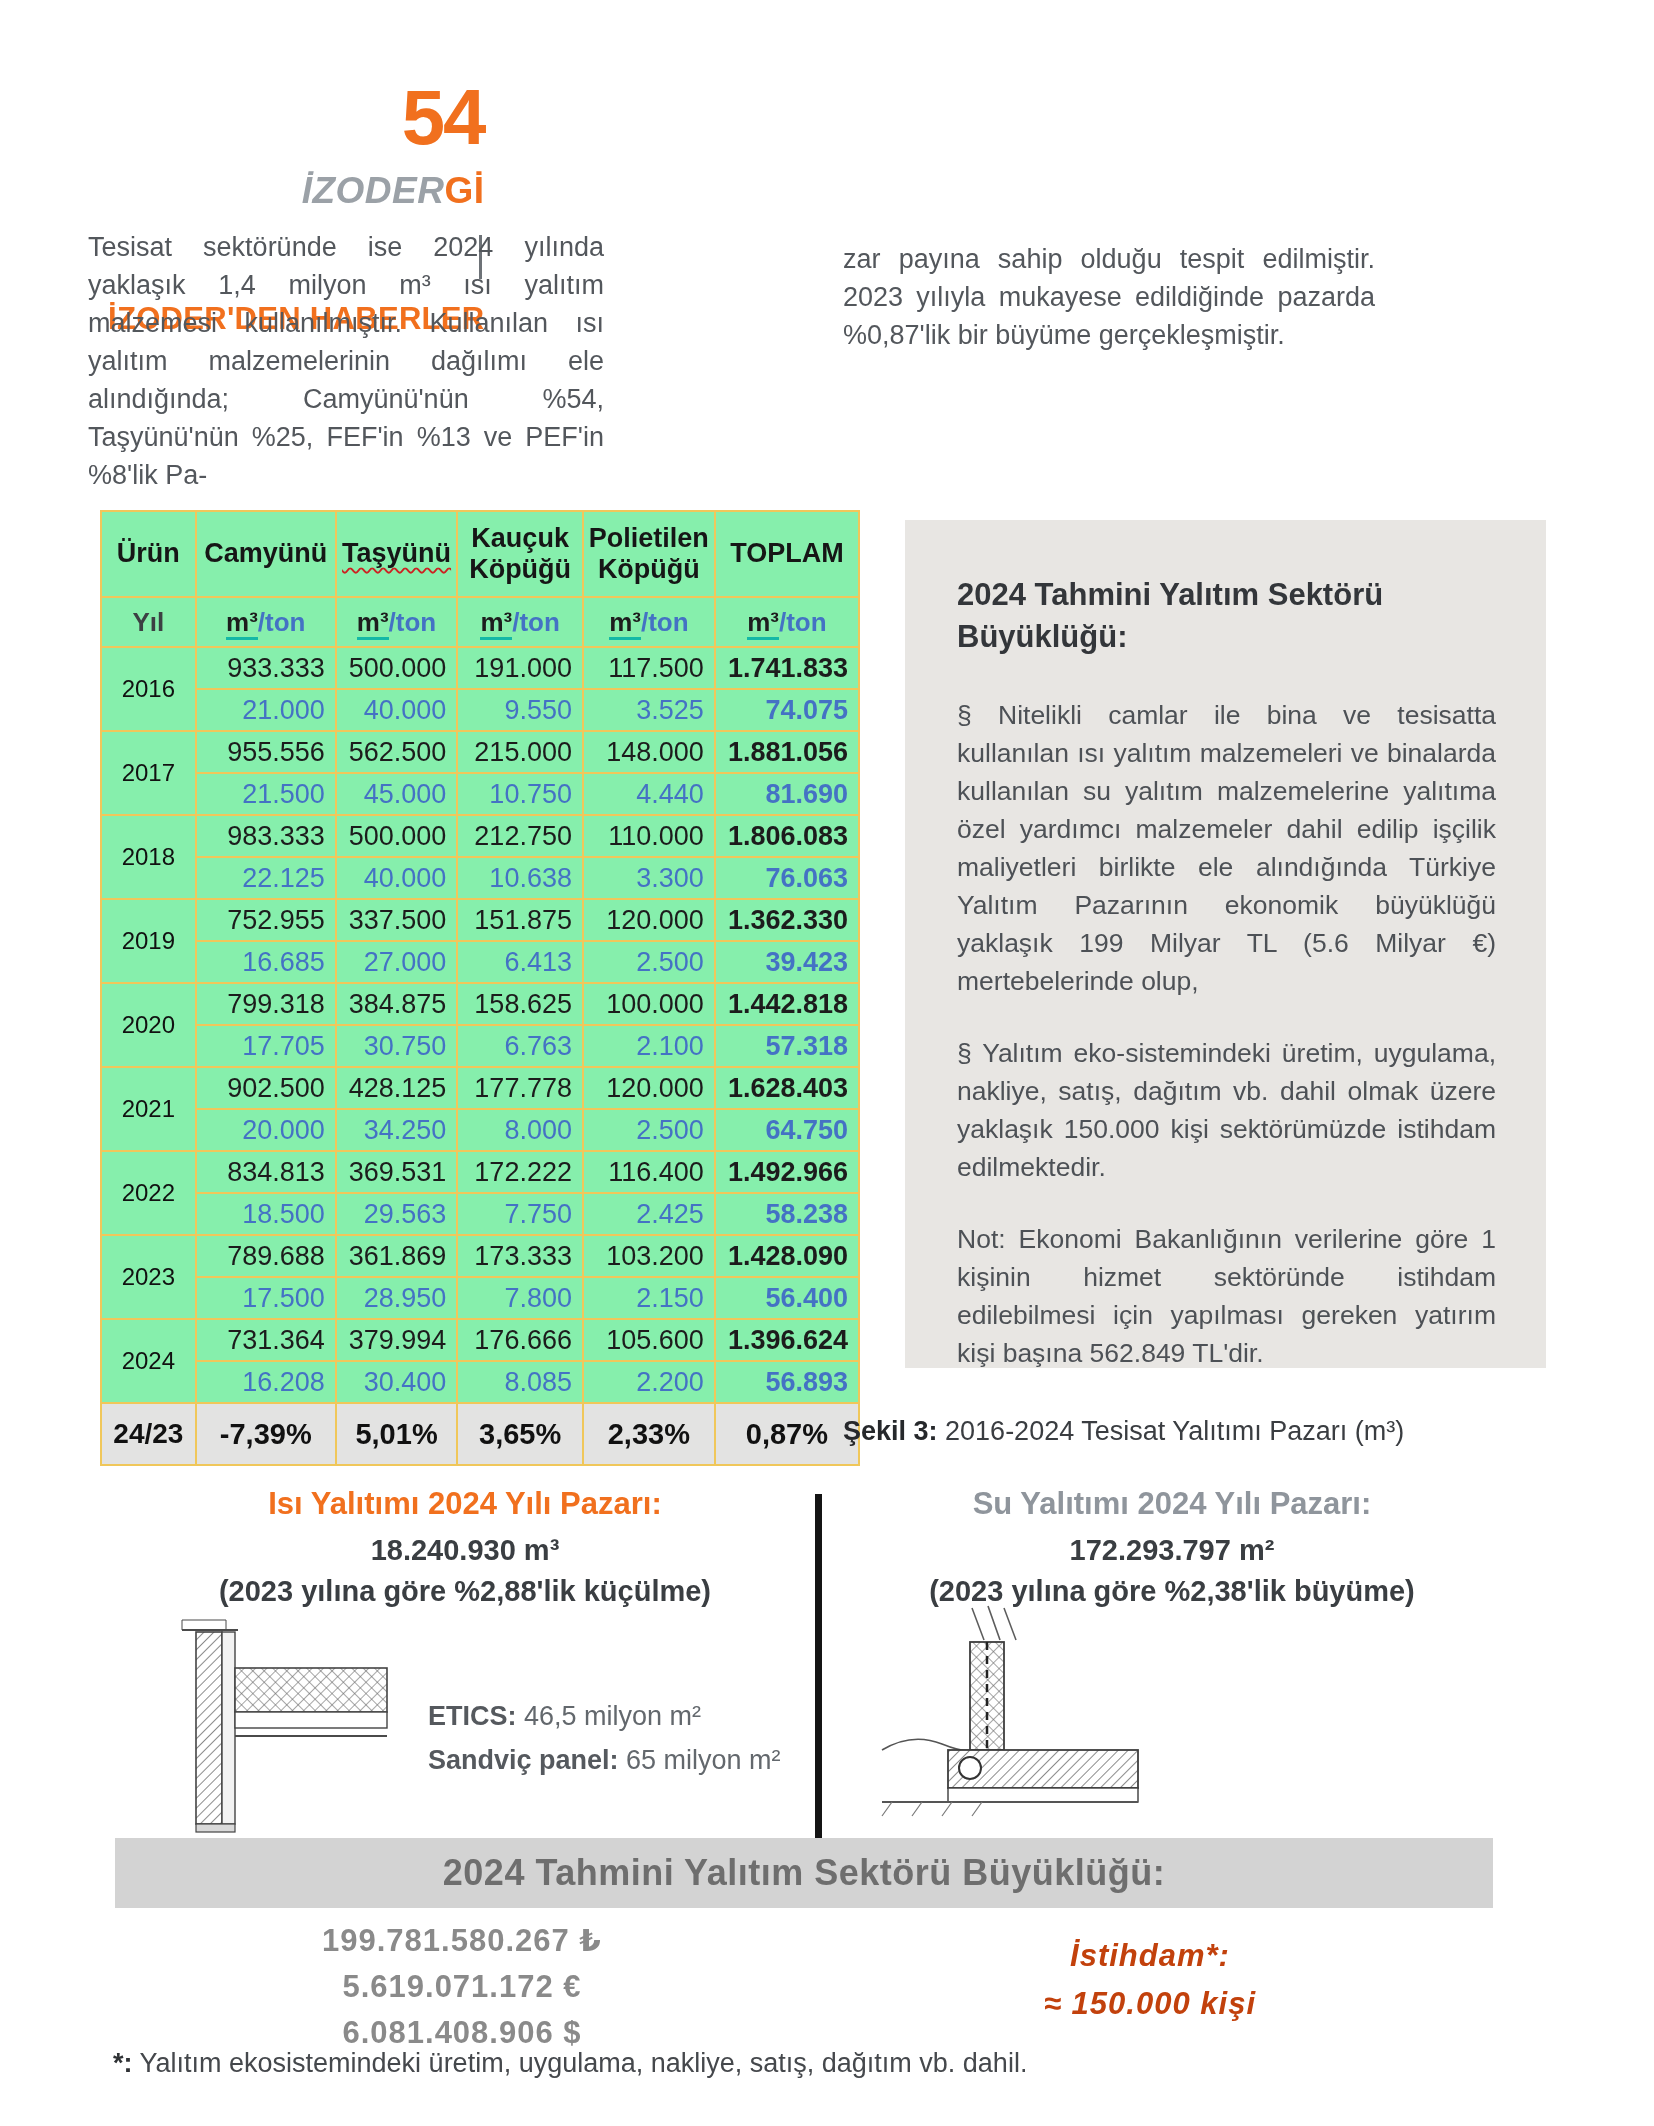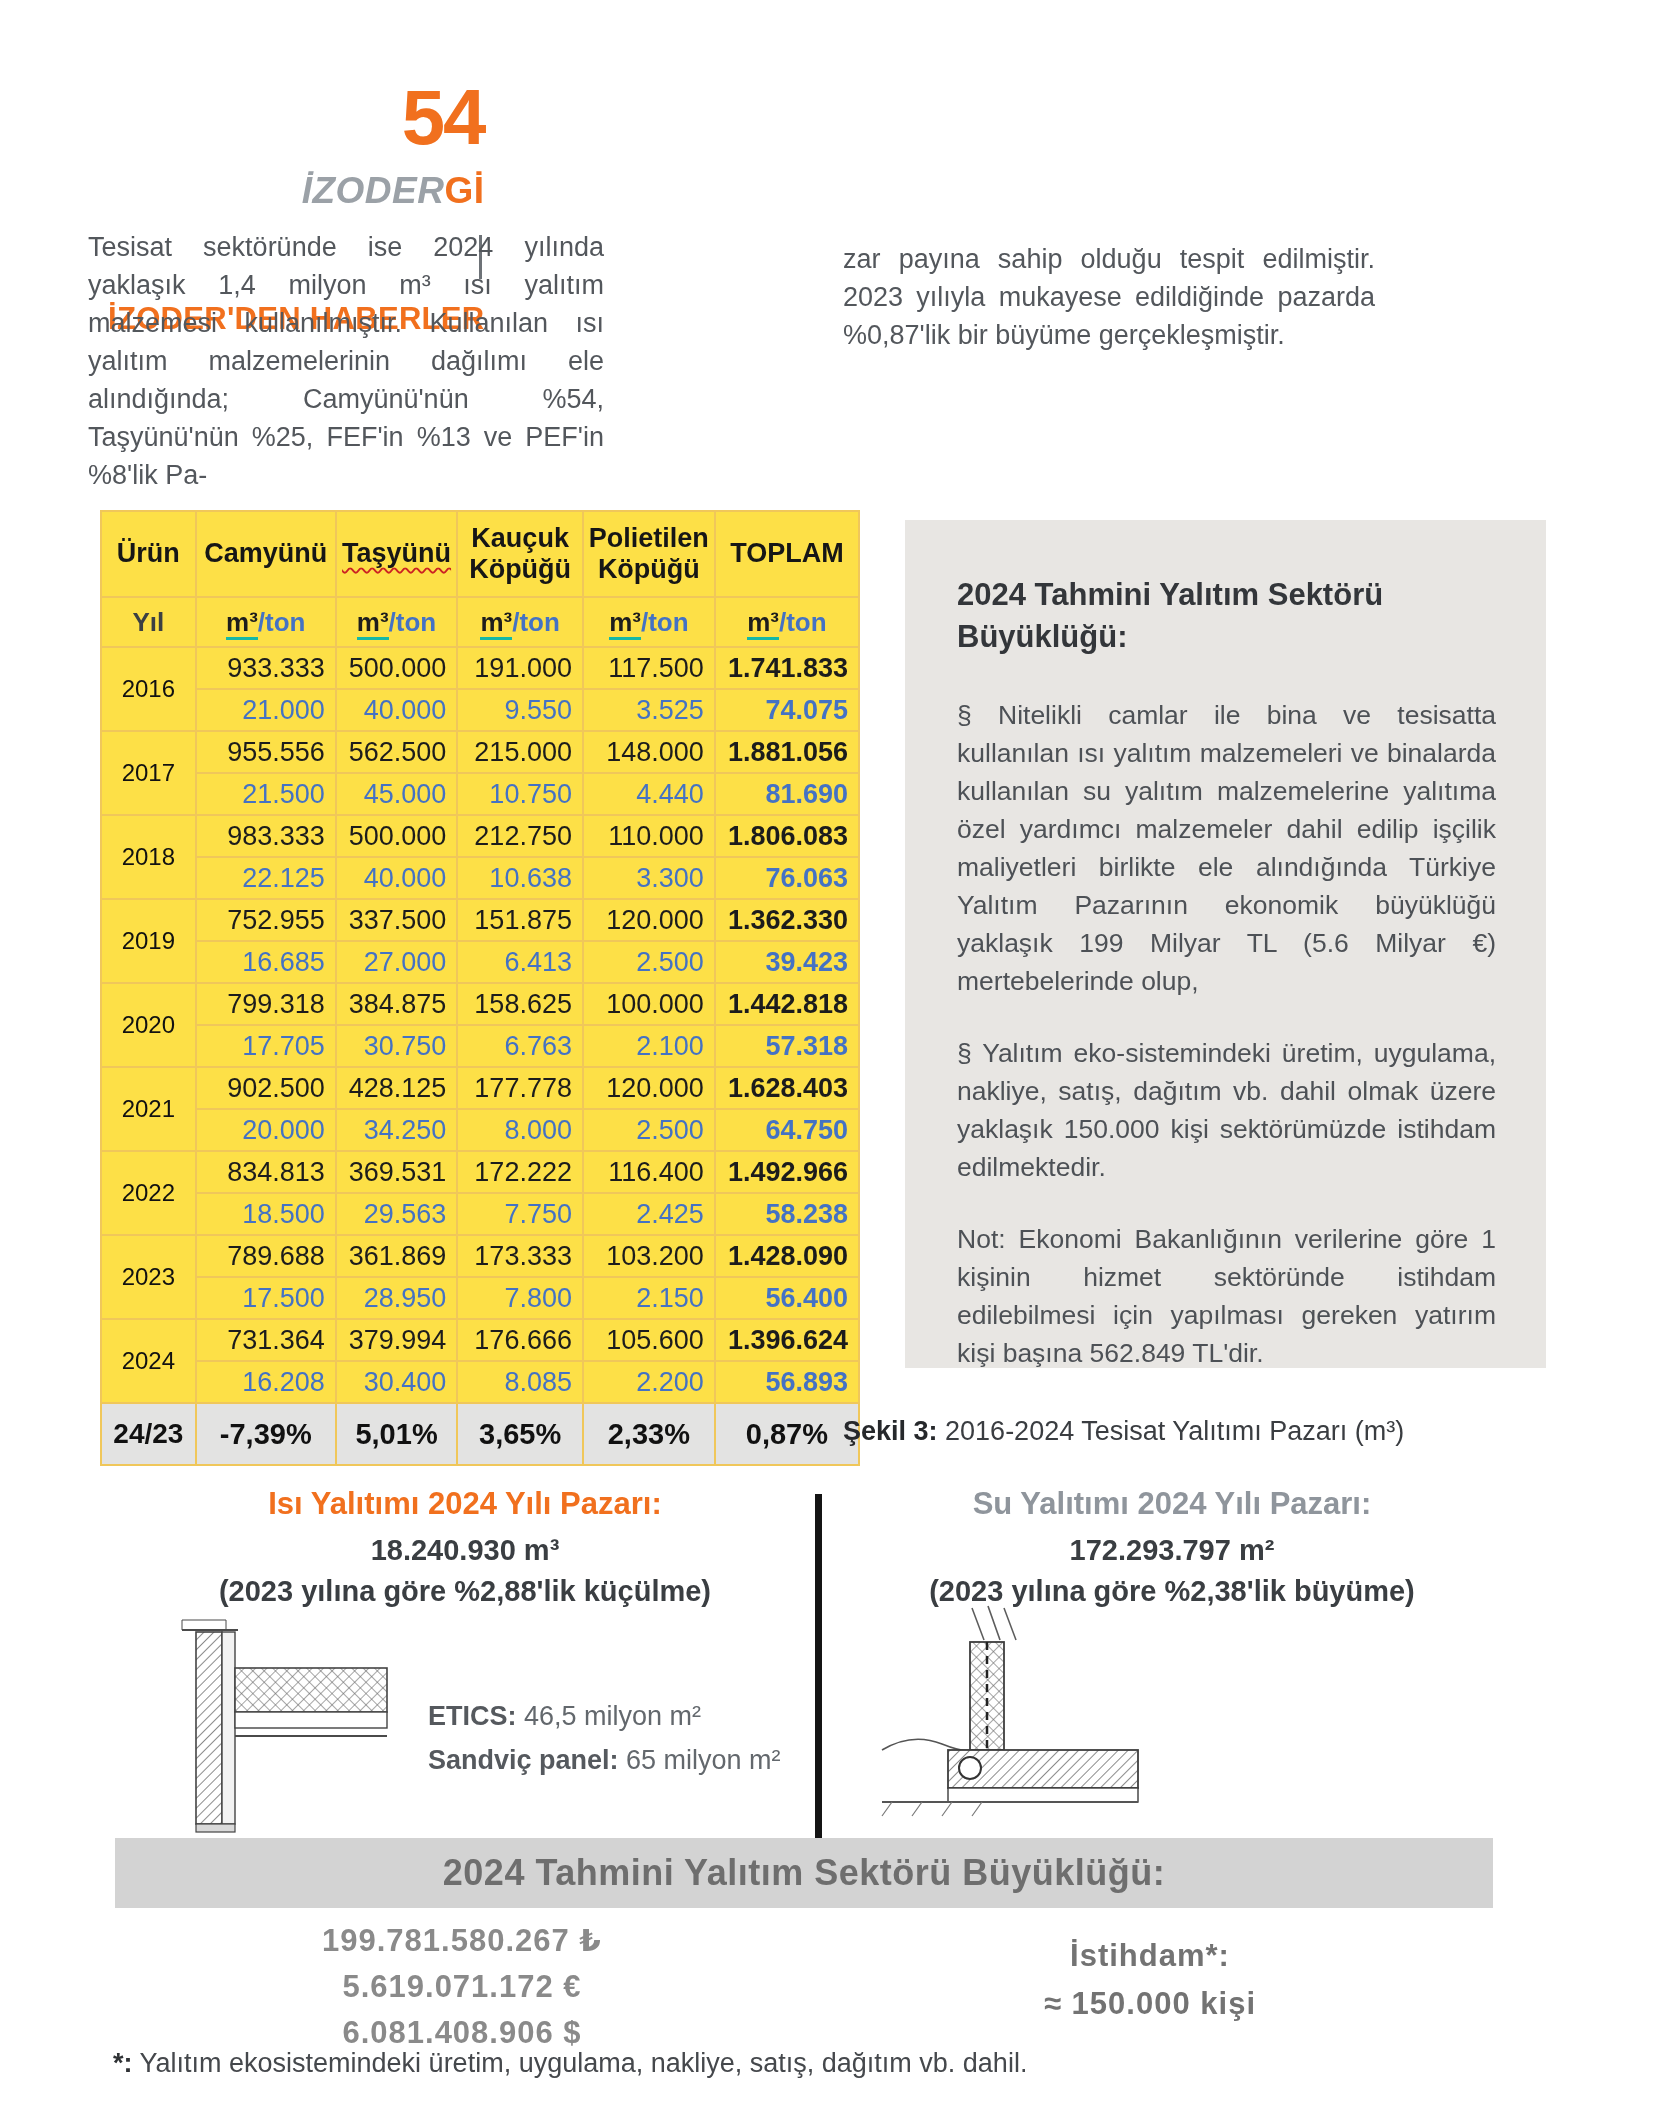--- a/index.html
+++ b/index.html
@@ -19,21 +19,21 @@
   .mast-divider { width:3px; height:44px; background:#6d7277; margin:0 2px 2px 2px; }
   .section-title { font-size:31px; font-weight:bold; color:#f1701e; line-height:1; padding-bottom:8px; letter-spacing:0.3px; }
 
   
   .intro { font-size:27px; line-height:38px; text-align:justify; color:#53575c; }
   .intro-left  { left:88px;  top:228px; width:516px; }
   .intro-right { left:843px; top:240px; width:532px; }
 
   
   .table-wrap { left:100px; top:510px; }
-  table { border-collapse:collapse; width:760px; table-layout:fixed; background:#fde047; }
+  table { border-collapse:collapse; width:760px; table-layout:fixed; background:#86efac; }
   th, td { border:2px solid #f0c75a; overflow:hidden; }
   col.c-prod { width:92px; } col.c-cam { width:136px; } col.c-tas { width:118px; }
   col.c-kau { width:122px; } col.c-pol { width:128px; } col.c-top { width:140px; }
   thead .name-row th { font-size:27px; font-weight:bold; color:#161616; height:80px;
     text-align:center; padding:2px 2px; line-height:1.15; }
   .wavy-inner { text-decoration:underline wavy #cc2222; text-decoration-thickness:2px; text-underline-offset:5px; }
   thead .unit-row th { height:46px; font-size:26px; text-align:center; font-weight:bold; }
   .um { color:#1d1d1d; border-bottom:3px solid #14b8a6; }
   .ut { color:#4472c4; }
   td.year { font-size:24px; font-weight:normal; text-align:center; color:#111; font-stretch:condensed; }
@@ -72,21 +72,21 @@
   .etics-lines b { color:#55595e;text-align:center; }
 
   
   .banner { left:115px; top:1838px; width:1378px; height:70px; background:#d3d3d3;
     display:flex; align-items:center; justify-content:center; }
   .banner span { font-size:36px; font-weight:bold; color:#6e6e6e; letter-spacing:0.5px; }
 
   .money { left:222px; top:1918px; width:480px; text-align:center;
     font-size:31px; font-weight:bold; color:#8a8a8a; line-height:46px; letter-spacing:1px; }
   .employment { left:955px; top:1932px; width:390px; text-align:center;
-    font-size:31px; font-weight:bold; color:#737373; line-height:48px; letter-spacing:1px; }
+    font-size:31px; font-weight:bold; color:#c2410c; line-height:48px; letter-spacing:1px;font-style:italic; }
 
   .footnote { left:113px; top:2048px; font-size:27px; color:#45484c; }
   .footnote .fn-marker { font-weight:bold; color:#2f3235; }
 
   svg .ln { stroke:#4a4a4a; fill:none; }
 </style>
 </head>
 <body>
 
 <div class="abs masthead">

